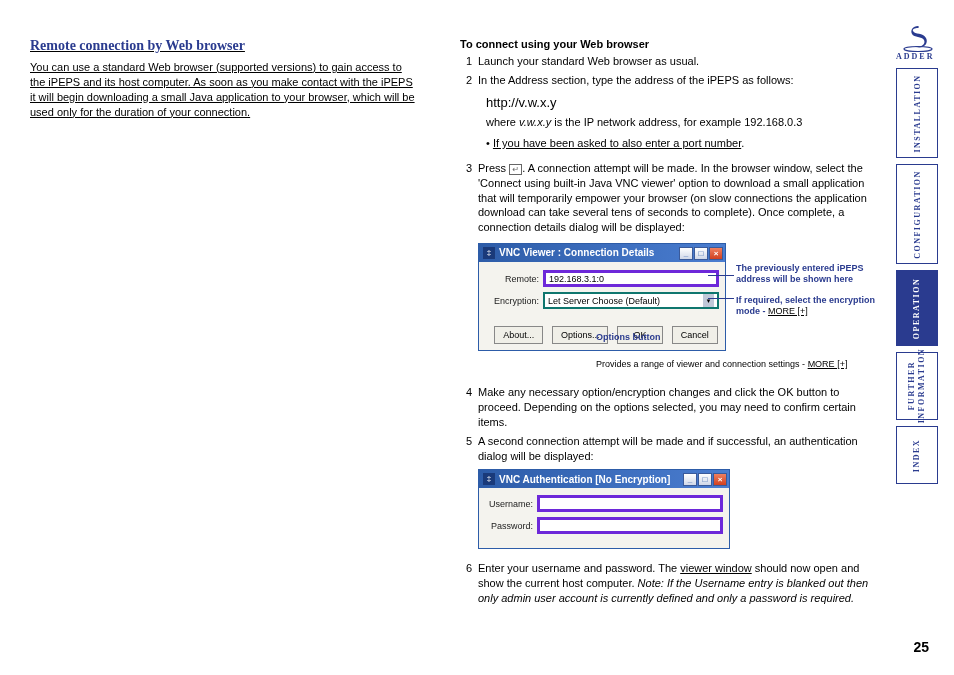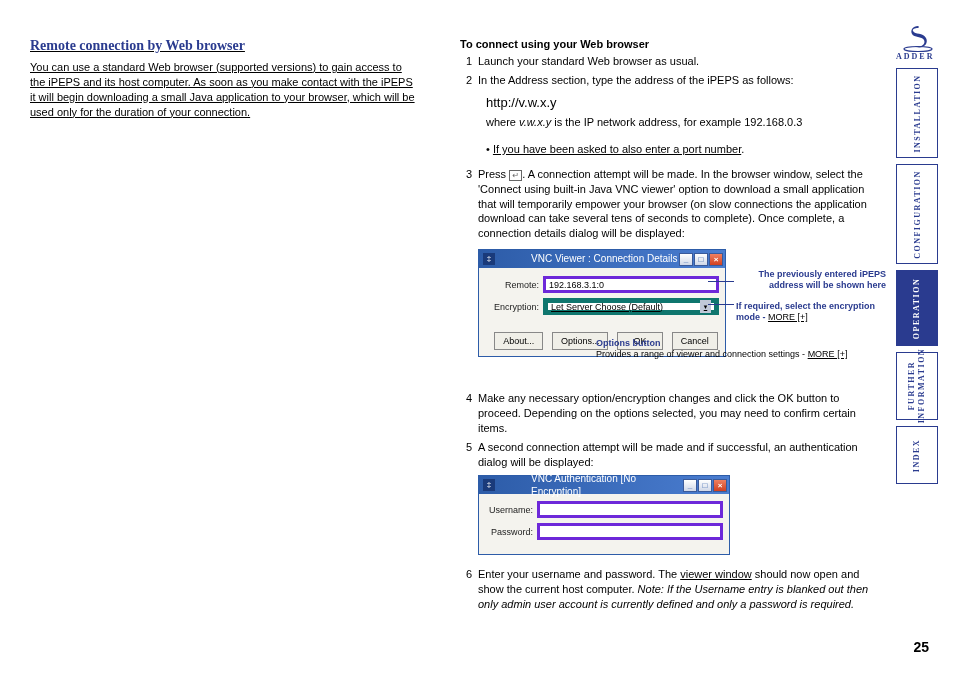--- a/index.html
+++ b/index.html
@@ -59,21 +59,21 @@
   .step-body {
     flex: 1;
   }
   .addr {
     font-family: Arial, sans-serif;
     font-size: 13px;
     margin: 6px 0 4px 8px;
   }
   .where {
     margin-left: 8px;
-    margin-bottom: 12px;
+    margin-bottom: 6px;
   }
   .bullet-line {
     margin-left: 8px;
     margin-bottom: 6px;
   }
   .enter-icon {
     display: inline-block;
     width: 13px;
     height: 11px;
     border: 1px solid #666;
@@ -108,21 +108,21 @@
     font-size: 10px;
   }
   .dlg-title-icon {
     width: 12px; height: 12px; background: #1a3a7a;
     margin-right: 4px;
     color: #fff;
     font-size: 8px;
     text-align: center;
     line-height: 12px;
   }
-  .dlg-title-text { flex: 1; font-weight: normal; margin-left: 32px; }
+  .dlg-title-text { flex: 1; font-weight: bold; }
   .winbtn {
     width: 14px; height: 13px;
     background: linear-gradient(#fff, #d0d8e8);
     border: 1px solid #3a5a9a;
     margin-left: 1px;
     font-size: 8px;
     text-align: center;
     line-height: 11px;
     color: #2d5ca8;
     font-weight: bold;
@@ -150,28 +150,27 @@
     flex: 1;
     height: 17px;
     border: 3px solid #6d28d9;
     background: #fff;
     font-size: 9px;
     padding: 0 3px;
   }
   .dlg-select {
     flex: 1;
     height: 17px;
-    border: 5px solid #0f766e;
+    border: 2px solid #0f766e;
     background: #fff;
     font-size: 9px;
     padding: 0 3px;
     display: flex;
     align-items: center;
     justify-content: space-between;
-    text-decoration: underline;
   }
   .dlg-select-arrow {
     width: 11px; height: 13px;
     background: #c0c8d8;
     font-size: 7px;
     text-align: center;
     line-height: 13px;
   }
   .dlg-buttons {
     display: flex;
@@ -192,37 +191,37 @@
     min-width: 46px;
   }
 
   .callout {
     position: absolute;
     font-size: 9px;
     line-height: 1.2;
   }
   .callout1 {
     left: 258px; top: 20px; width: 150px;
-    color: #2a3b8f; font-weight: bold; text-align: right;
+    color: #2a3b8f; font-weight: bold;
   }
   .callout2 {
     left: 258px; top: 52px; width: 150px;
     color: #2a3b8f; font-weight: bold;
   }
   .callout-more {
     color: #000; font-weight: normal; text-decoration: underline;
   }
   .callout3-title {
     position: absolute;
     left: 118px; top: 88px;
     color: #2a3b8f; font-weight: bold; font-size: 9px;
   }
   .callout3-desc {
     position: absolute;
-    left: 118px; top: 99px;
+    left: 118px; top: 115px;
     color: #000; font-size: 9px;
     width: 300px;
   }
   .lead-line {
     position: absolute;
     border-top: 1px solid #2a3b8f;
   }
 
   
   .dialog2 {

